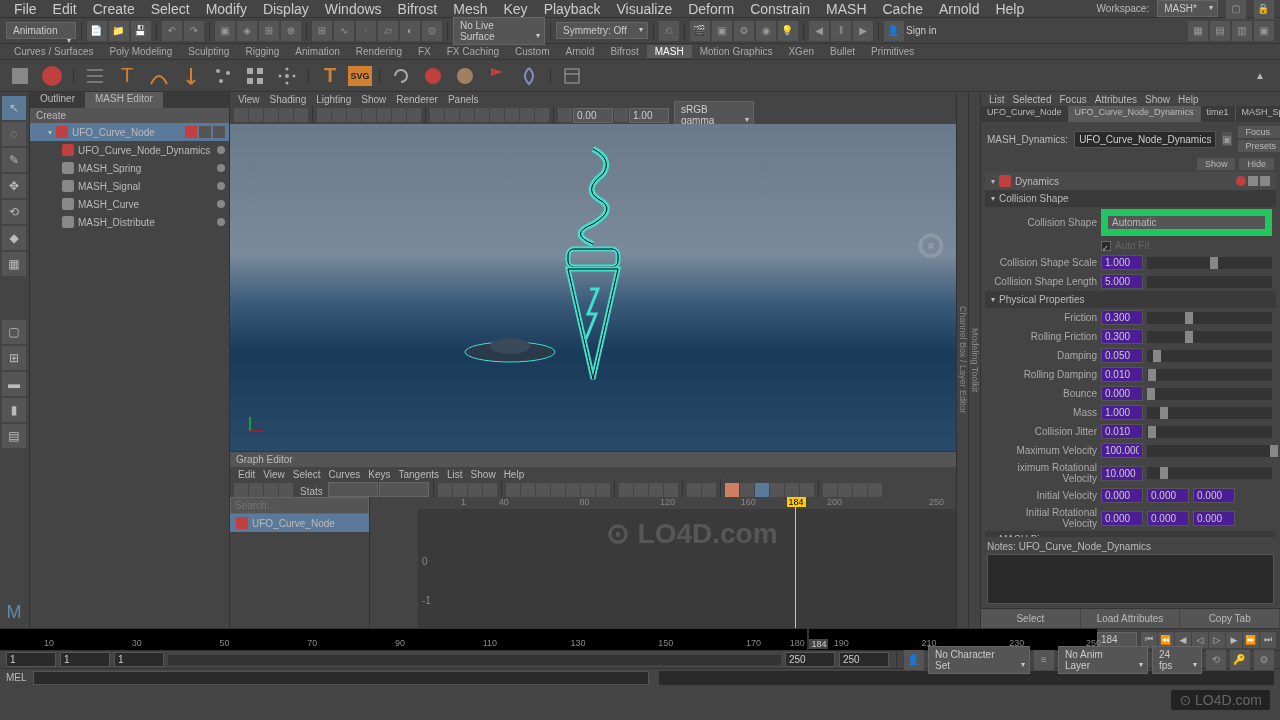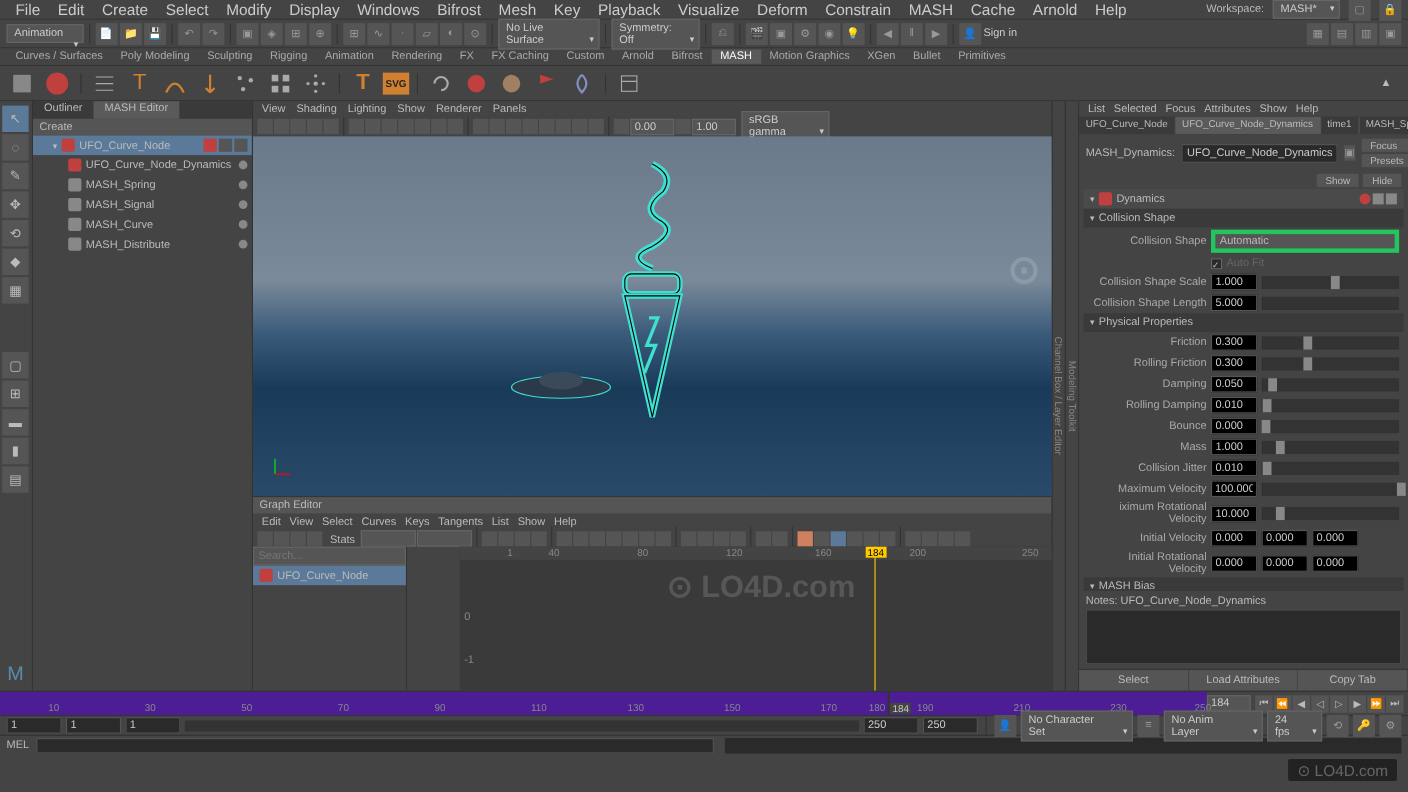--- a/index.html
+++ b/index.html
@@ -83,33 +83,33 @@
 .ae-header { padding: 4px 6px; display: flex; align-items: center; gap: 6px; }
 .ae-name-field { flex: 1; background: #2a2a2a; border: 1px solid #555; padding: 2px 4px; font-size: 10px; color: #ccc; }
 .ae-btns { display: flex; flex-direction: column; gap: 2px; }
 .ae-btn-sm { background: #555; padding: 1px 8px; font-size: 9px; cursor: pointer; }
 .ae-showhide { display: flex; gap: 4px; justify-content: flex-end; padding: 2px 6px; }
 .ae-body { flex: 1; overflow-y: auto; padding: 0 4px; }
 .ae-section-title { background: #3a3a3a; padding: 3px 6px; font-size: 10px; display: flex; align-items: center; gap: 4px; cursor: pointer; }
 .ae-section-title::before { content: '▾'; font-size: 8px; }
 .ae-attr-row { display: flex; align-items: center; padding: 2px 4px; gap: 4px; }
 .ae-attr-label { width: 108px; text-align: right; font-size: 10px; color: #aaa; }
-.ae-attr-input { width: 42px; background: #000000; border: 1px solid #555; padding: 1px 3px; font-size: 10px; color: #ccc; }
+.ae-attr-input { width: 42px; background: #4c1d95; border: 1px solid #555; padding: 1px 3px; font-size: 10px; color: #ccc; }
 .ae-slider { flex: 1; height: 12px; background: #333; position: relative; }
 .ae-slider-handle { position: absolute; width: 8px; height: 12px; background: #888; }
-.ae-dropdown { background: #555; border: 4px solid #22c55e; padding: 1px 16px 1px 4px; font-size: 10px; position: relative; }
+.ae-dropdown { background: #555; border: 7px solid #22c55e; padding: 1px 16px 1px 4px; font-size: 10px; position: relative; }
 .ae-checkbox { width: 10px; height: 10px; background: #2a2a2a; border: 1px solid #666; }
 .ae-checkbox.checked::after { content: '✓'; font-size: 8px; color: #ccc; }
 .ae-notes { padding: 4px 6px; font-size: 10px; }
 .ae-notes-field { width: 100%; height: 50px; background: #2a2a2a; border: 1px solid #555; margin-top: 2px; }
 .ae-footer { display: flex; border-top: 1px solid #333; }
 .ae-footer-btn { flex: 1; padding: 4px; text-align: center; background: #555; border-right: 1px solid #444; font-size: 10px; cursor: pointer; }
 
 .timeline { height: 22px; background: #444; display: flex; align-items: center; border-top: 1px solid #333; position: relative; }
-.timeline-ruler { flex: 1; height: 100%; position: relative; background: #4c1d95; }
+.timeline-ruler { flex: 1; height: 100%; position: relative; background: #000000; }
 .tl-tick { position: absolute; bottom: 2px; font-size: 9px; color: #888; }
 .tl-playhead { position: absolute; top: 0; bottom: 0; width: 2px; background: #333; }
 .tl-playhead-label { position: absolute; bottom: 1px; font-size: 9px; background: #444; color: #ccc; padding: 0 2px; }
 .play-controls { display: flex; gap: 1px; padding: 0 4px; }
 .play-btn { width: 16px; height: 16px; background: #555; display: flex; align-items: center; justify-content: center; cursor: pointer; font-size: 9px; }
 
 .range-bar { height: 18px; background: #444; display: flex; align-items: center; border-top: 1px solid #333; gap: 4px; padding: 0 6px; }
 .range-input { width: 50px; background: #2a2a2a; border: 1px solid #555; padding: 1px 3px; font-size: 10px; color: #ccc; }
 .range-slider { flex: 1; height: 10px; background: #333; }
 
@@ -168,21 +168,21 @@
   <div class="sep"></div>
   <span class="tool-icon">⊞</span>
   <span class="tool-icon">∿</span>
   <span class="tool-icon">·</span>
   <span class="tool-icon">▱</span>
   <span class="tool-icon">◐</span>
   <span class="tool-icon">⊙</span>
   <div class="sep"></div>
   <span class="dropdown" style="width:92px">No Live Surface</span>
   <div class="sep"></div>
-  <span class="dropdown" style="width:80px">Symmetry: Off</span>
+  <span class="dropdown" style="width:92px">Symmetry: Off</span>
   <div class="sep"></div>
   <span class="tool-icon">⎌</span>
   <div class="sep"></div>
   <span class="tool-icon">🎬</span>
   <span class="tool-icon">▣</span>
   <span class="tool-icon">⚙</span>
   <span class="tool-icon">◉</span>
   <span class="tool-icon">💡</span>
   <div class="sep"></div>
   <span class="tool-icon">◀</span>

